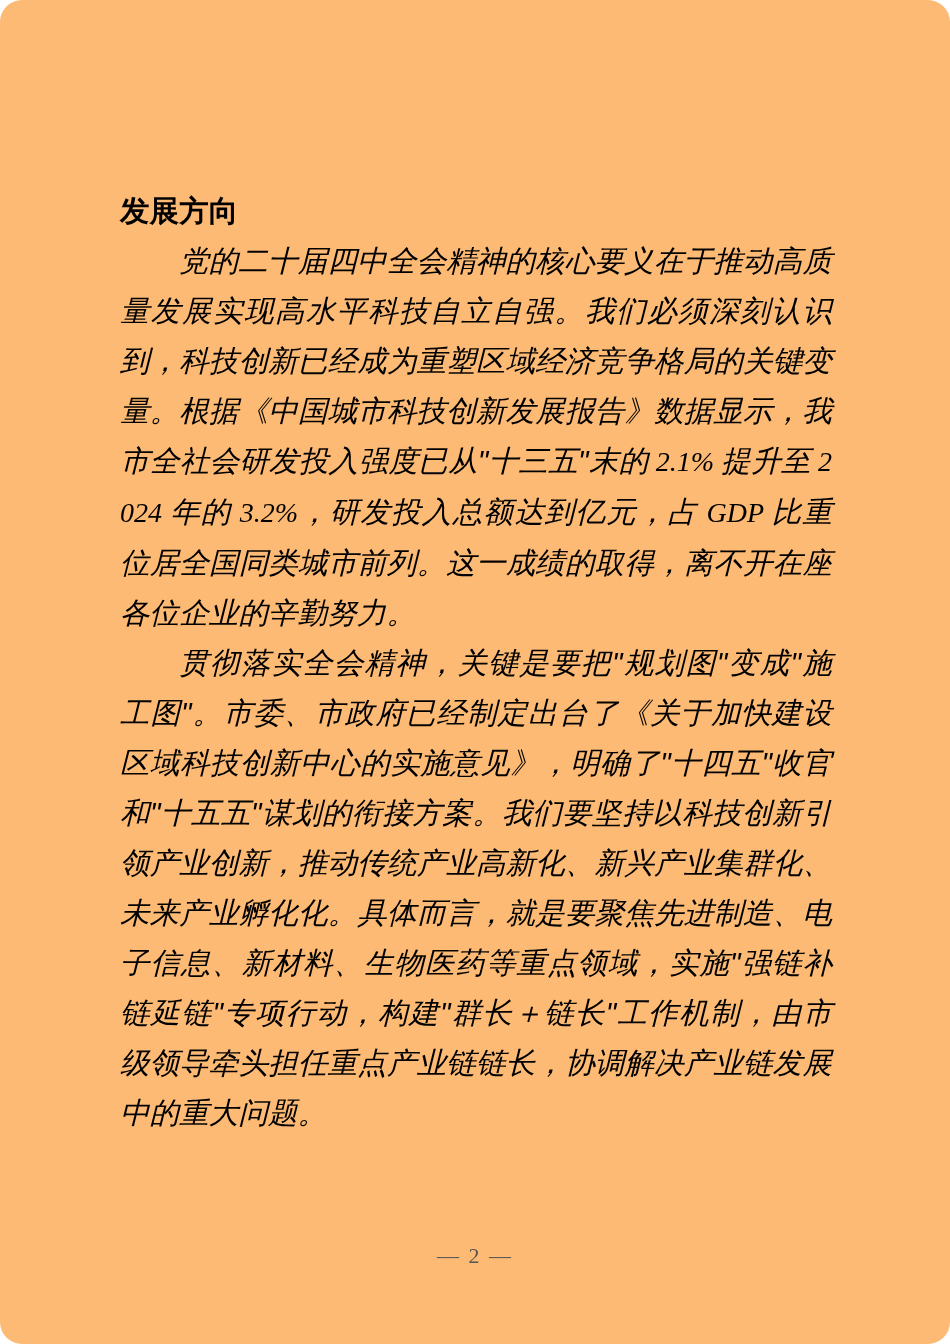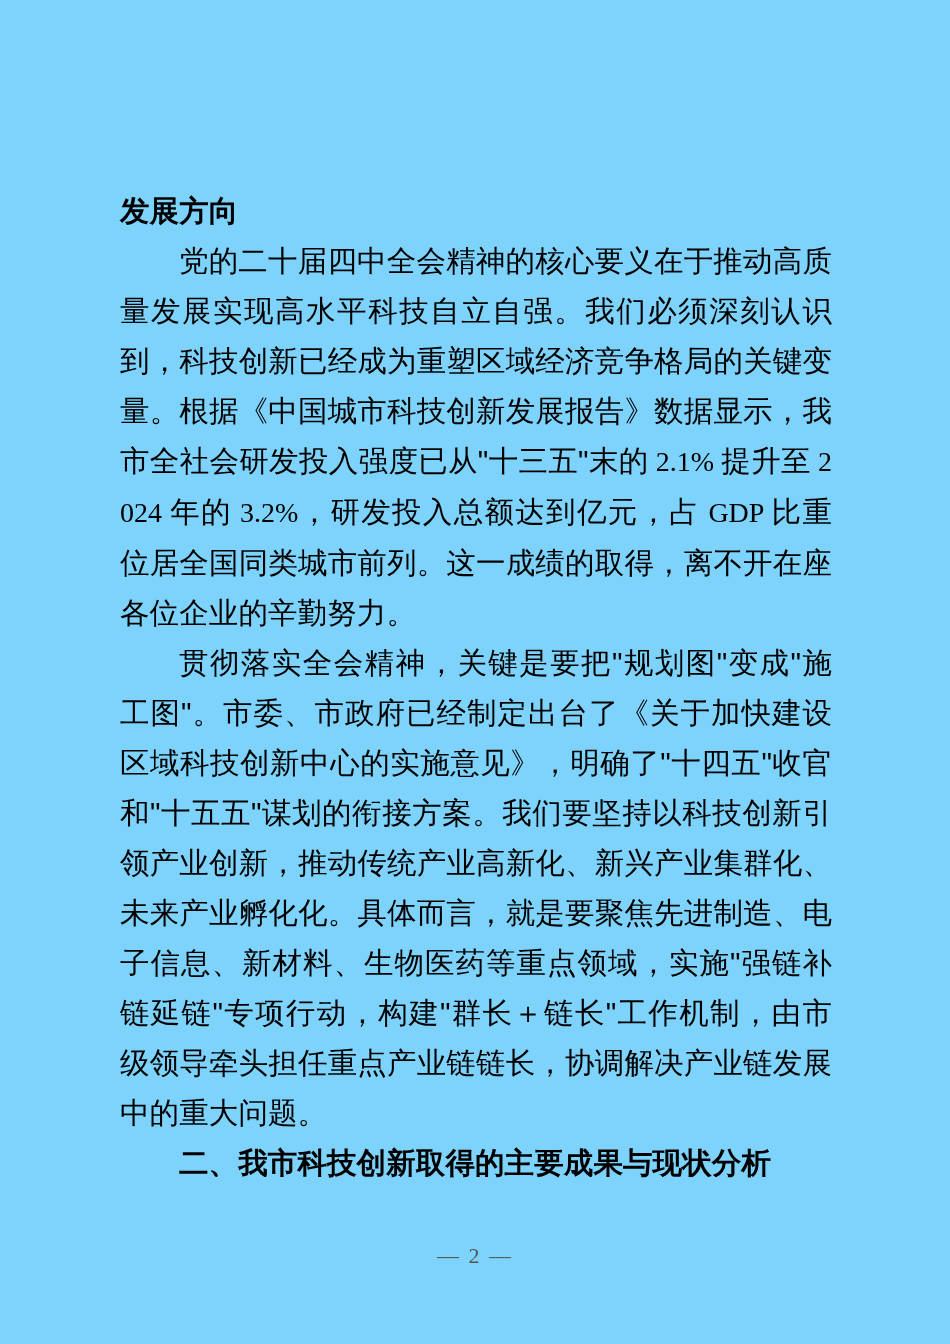--- a/index.html
+++ b/index.html
@@ -14,21 +14,22 @@
     overflow: hidden;
     font-family: "Liberation Sans", "DejaVu Sans", sans-serif;
     color: #000000;
     -webkit-font-smoothing: antialiased;
   }
 
   
   #page {
     position: absolute;
     inset: 0;
-    background: #7dd3fc;
+    background: #fdba74;
+    border-radius: 22px;
   }
 
   
   #content {
     position: absolute;
     left: 120px;
     top: 186px;
     width: 712px;
   }
 
@@ -50,20 +51,21 @@
     text-align: left;
   }
   .h-sub.indent2 {
     text-indent: 59px;
   }
 
   
   .para {
     font-weight: normal;
     text-indent: 59px;
+    font-style: italic;
   }
 
   
   .num {
     font-family: "Liberation Serif", "DejaVu Serif", serif;
     font-size: 28px;
     letter-spacing: 0;
   }
 
   
@@ -83,20 +85,19 @@
 </style>
 </head>
 <body>
 
 <div id="page">
 
   <div id="content">
       <p class="h-sub">发展方向</p>
       <p class="para"><span>党的二十届四中全会精神的核心要义在于推动高质量发展实现高水平科技自立自强。我们必须深刻认识到，科技创新已经成为重塑区域经济竞争格局的关键变量。根据《中国城市科技创新发展报告》数据显示，我市全社会研发投入强度已从"十三五"末的</span><span class="num"> 2.1% </span><span>提升至</span><span class="num"> 2024 </span><span>年的</span><span class="num"> 3.2%</span><span>，研发投入总额达到亿元，占</span><span class="num"> GDP </span><span>比重位居全国同类城市前列。这一成绩的取得，离不开在座各位企业的辛勤努力。</span></p>
       <p class="para"><span>贯彻落实全会精神，关键是要把"规划图"变成"施工图"。市委、市政府已经制定出台了《关于加快建设区域科技创新中心的实施意见》，明确了"十四五"收官和"十五五"谋划的衔接方案。我们要坚持以科技创新引领产业创新，推动传统产业高新化、新兴产业集群化、未来产业孵化化。具体而言，就是要聚焦先进制造、电子信息、新材料、生物医药等重点领域，实施"强链补链延链"专项行动，构建"群长＋链长"工作机制，由市级领导牵头担任重点产业链链长，协调解决产业链发展中的重大问题。</span></p>
-      <p class="h-sub indent2">二、我市科技创新取得的主要成果与现状分析</p>
     </div>
 
   <div id="footer">
     <span class="pageno">— 2 —</span>
   </div>
 
 </div>
 
 </body></html>

